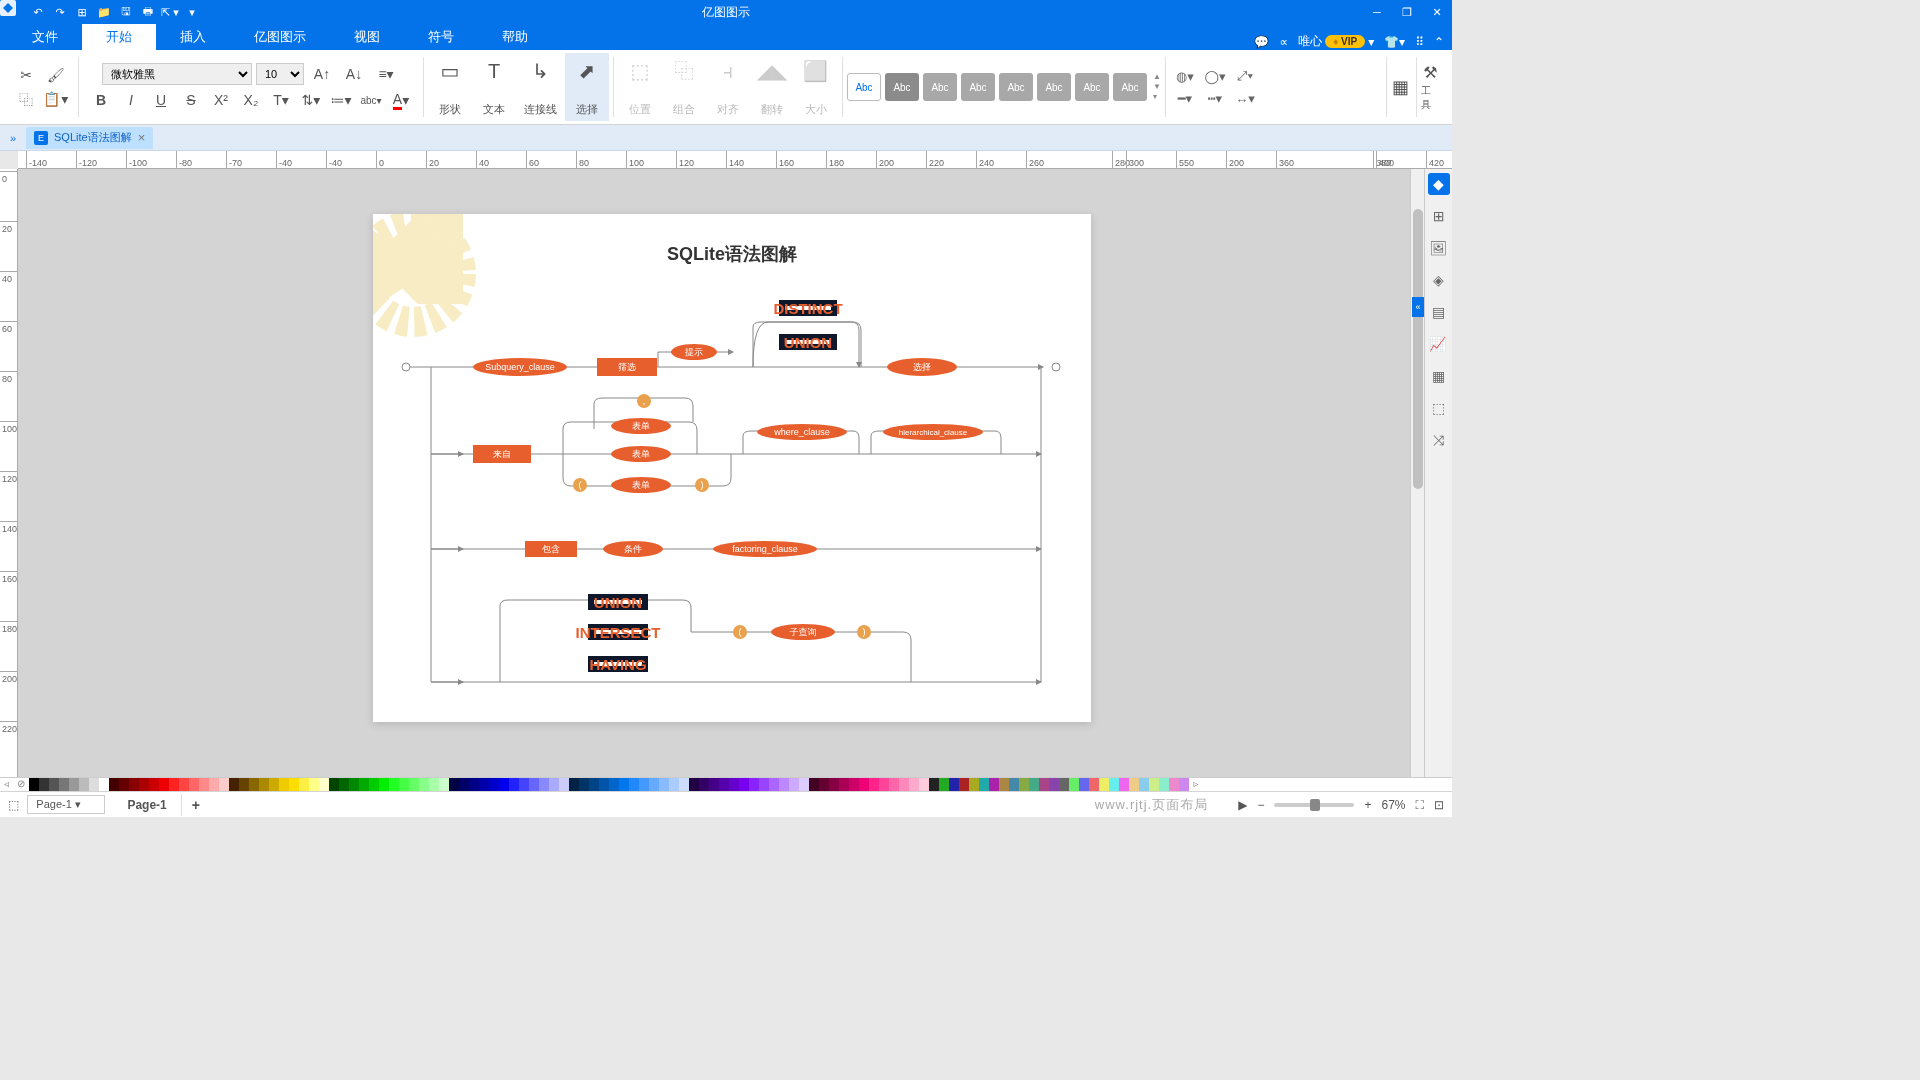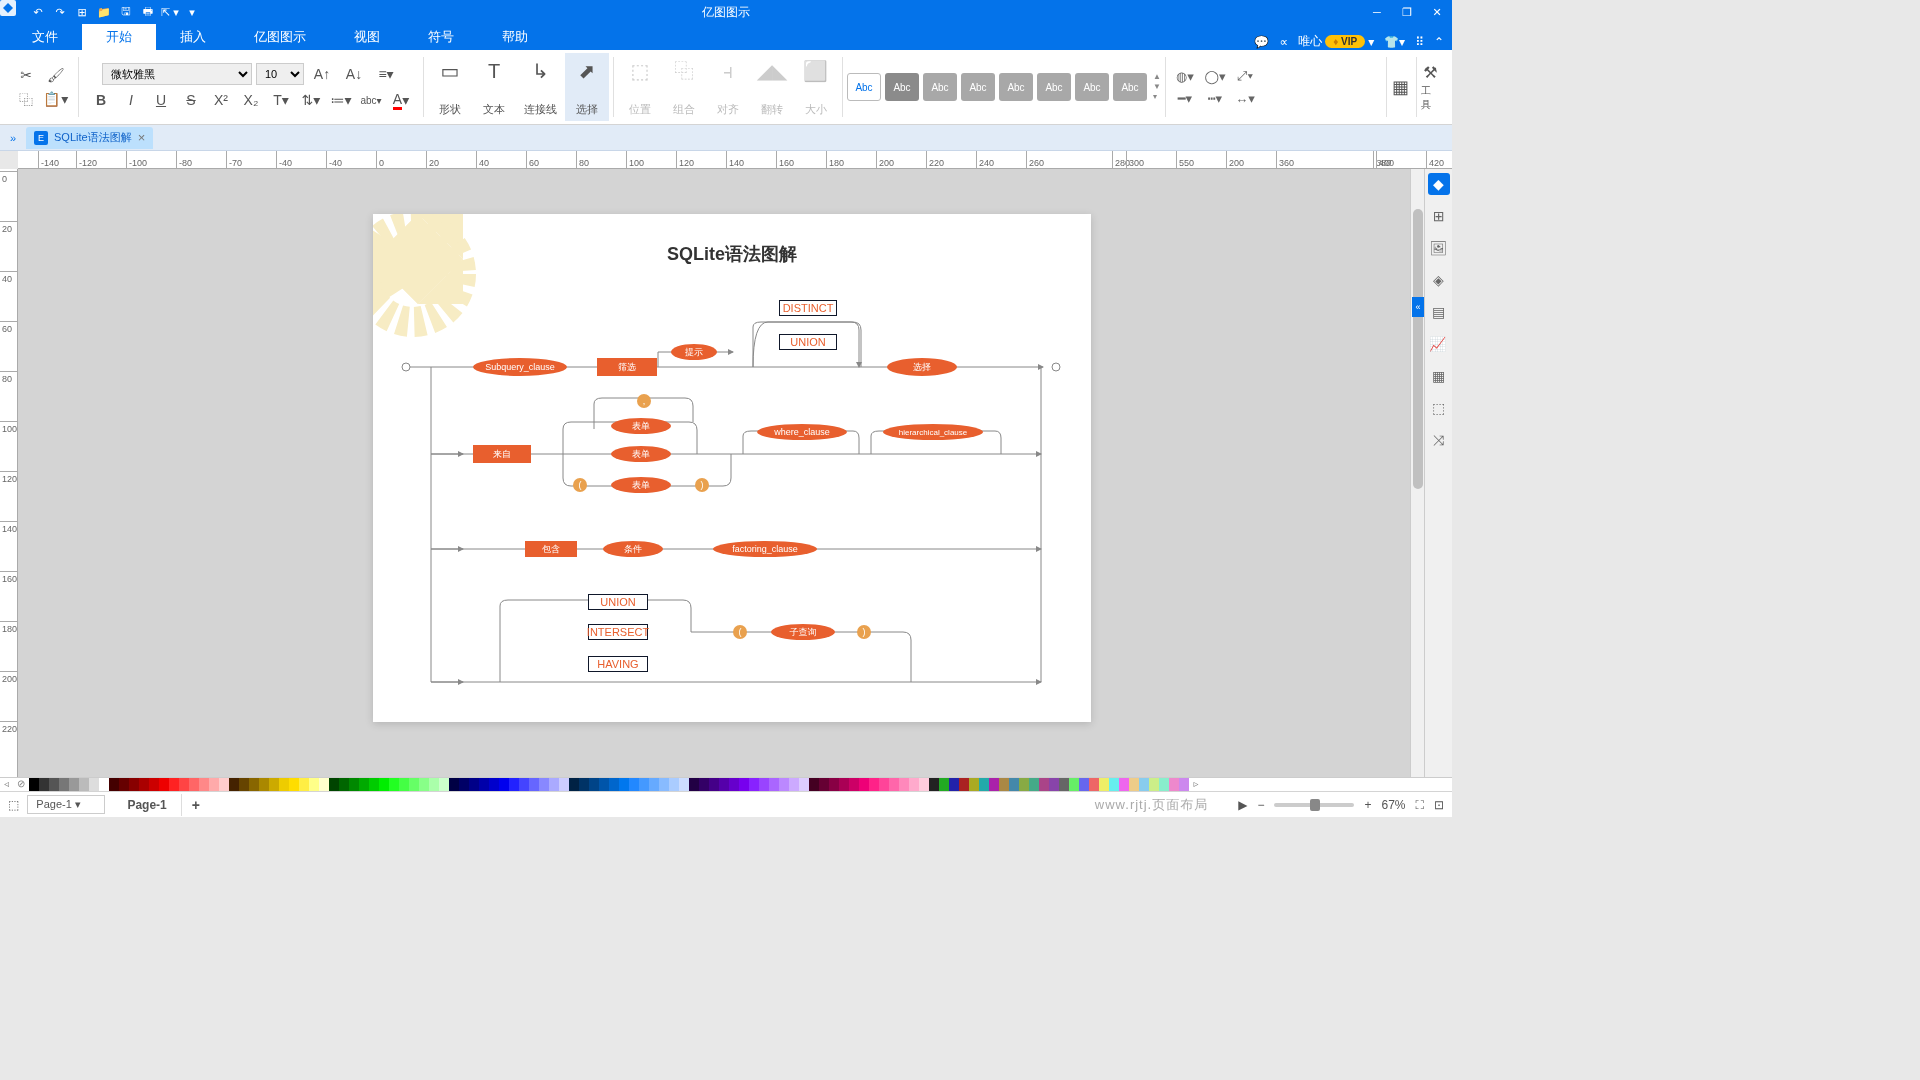--- a/index.html
+++ b/index.html
@@ -76,21 +76,21 @@
 .scrollbar-v .thumb { position:absolute; top:40px; left:2px; width:10px; height:280px; background:#c0c0c0; border-radius:5px;}
 .right-panel { width: 28px; background: #f0f0f0; border-left: 1px solid #ccc; display: flex; flex-direction: column; align-items: center; padding-top: 4px; gap: 10px; }
 .right-panel .rp { width: 22px; height: 22px; display: flex; align-items: center; justify-content: center; cursor: pointer; color: #666; font-size: 14px; }
 .right-panel .rp.active { background: #0473ea; color: #fff; border-radius:3px; }
 .right-panel .rp-exp { position:absolute; top:128px; right:28px; background:#0473ea; width:12px; height:20px; color:#fff; display:flex; align-items:center;justify-content:center; font-size:9px; cursor:pointer;}
 
 
 .diag-title { position:absolute; left:50%; transform:translateX(-50%); top:28px; font-size:18px; font-weight:bold; color:#333;}
 .ellipse-node { position:absolute; background:#e85f2e; color:#fff; font-size:9px; display:flex; align-items:center; justify-content:center; border-radius:50%/50%; padding:0 4px;}
 .rect-node { position:absolute; background:#e85f2e; color:#fff; font-size:9px; display:flex; align-items:center; justify-content:center;}
-.rect-outline { position:absolute; border:1px solid #0f172a; background:#fff; color:#e85f2e; font-size:11px; display:flex; align-items:center; justify-content:center;}
+.rect-outline { position:absolute; border:6px solid #0f172a; background:#fff; color:#e85f2e; font-size:15px; display:flex; align-items:center; justify-content:center;font-weight:bold;}
 .circle-node { position:absolute; background:#e9a14e; color:#fff; font-size:9px; display:flex; align-items:center; justify-content:center; border-radius:50%;}
 .wire { position:absolute; stroke:#888; stroke-width:1; fill:none;}
 .arrow-head { fill:#888;}
 .deco-tri { position:absolute; }
 
 
 .colorbar { height: 14px; display: flex; border-top: 1px solid #ccc; background:#fff;}
 .colorbar .cbx { font-size:10px; color:#888; padding:0 4px; cursor:pointer;}
 .colorbar .sw { flex: 0 0 10px; height: 14px; cursor: pointer; }
 
@@ -278,21 +278,21 @@
     <div class="doctab">
       <span class="doctab-ico">E</span>
       <span>SQLite语法图解</span>
       <span class="close">×</span>
     </div>
   </div>
 
   <div class="workarea">
     <div class="canvas-wrap">
       <div class="ruler-h" id="rulerH">
-          <div class="tick" style="left: 8px; margin-left: 12px;">-140</div>
+          <div class="tick" style="left: 8px;">-140</div>
           <div class="tick" style="left: 58px;">-120</div>
           <div class="tick" style="left: 108px;">-100</div>
           <div class="tick" style="left: 158px;">-80</div>
           <div class="tick" style="left: 208px;">-70</div>
           <div class="tick" style="left: 258px;">-40</div>
           <div class="tick" style="left: 308px;">-40</div>
           <div class="tick" style="left: 358px;">0</div>
           <div class="tick" style="left: 408px;">20</div>
           <div class="tick" style="left: 458px;">40</div>
           <div class="tick" style="left: 508px;">60</div>

